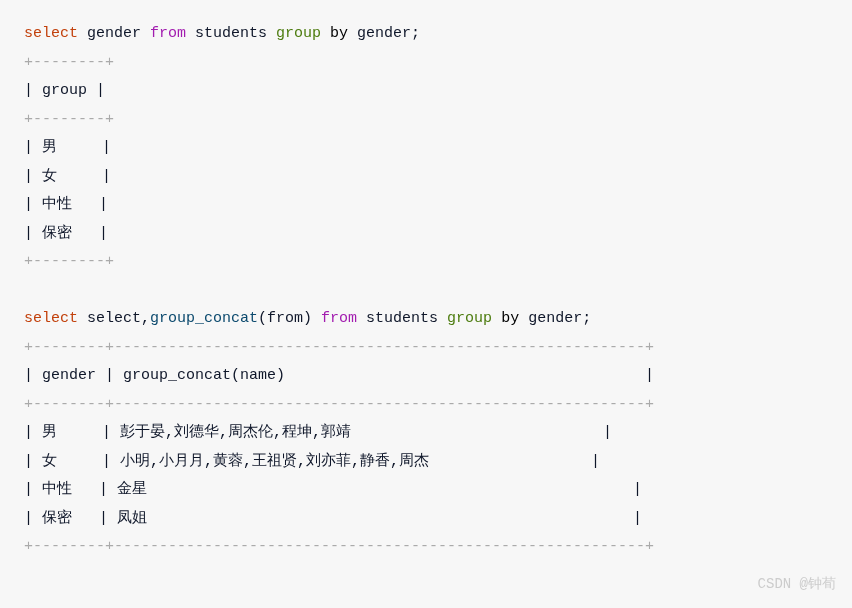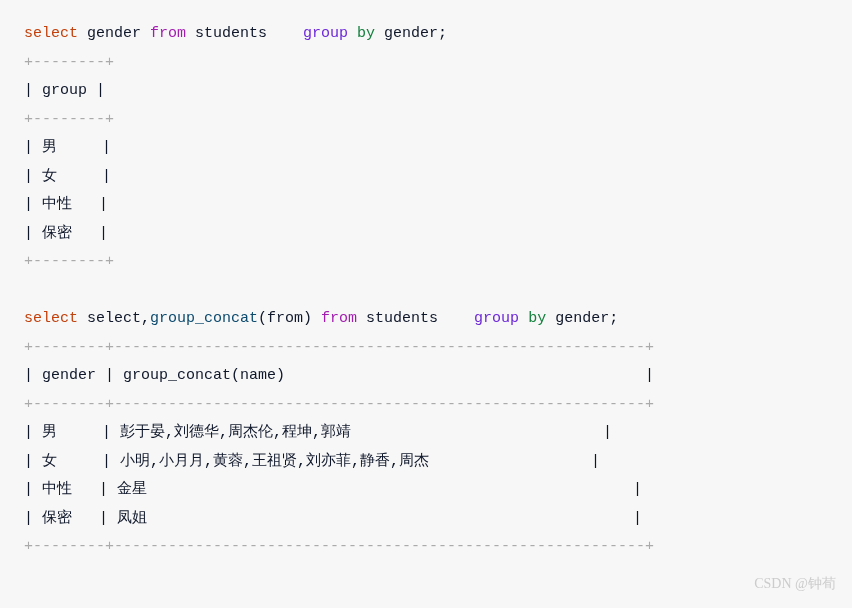--- a/index.html
+++ b/index.html
@@ -13,33 +13,33 @@
       font-size: 15px;
       padding: 20px 24px;
       color: #333;
       line-height: 1.9;
       position: relative;
       width: 852px;
       height: 608px;
     }
     .kw-select { color: #c2410c; }
     .kw-from { color: #a21caf; }
-    .kw-group { color: #6d28d9; margin-left: 27px; }
-    .kw-by { color: #15803d; }
+    .kw-group { color: #4d7c0f; }
+    .kw-by { color: #000000; }
     .fn { color: #0c4a6e; }
     .plain { color: #0f172a; }
     .sep { color: #aaa; }
     .line { white-space: pre; }
     .watermark {
       position: absolute;
       bottom: 10px;
       right: 16px;
       color: #ccc;
       font-size: 14px;
-      font-family: Liberation Serif, serif;
+      font-family: Liberation Mono, monospace;
     }
   </style>
 </head>
 <body>
 
 <div class="line"><span class="kw-select">select</span><span class="plain"> gender </span><span class="kw-from">from</span><span class="plain"> students </span><span class="kw-group">group</span><span class="kw-by"> by</span><span class="plain"> gender;</span></div>
 <div class="line sep">+--------+</div>
 <div class="line plain">| group |</div>
 <div class="line sep">+--------+</div>
 <div class="line plain">| 男     |</div>

